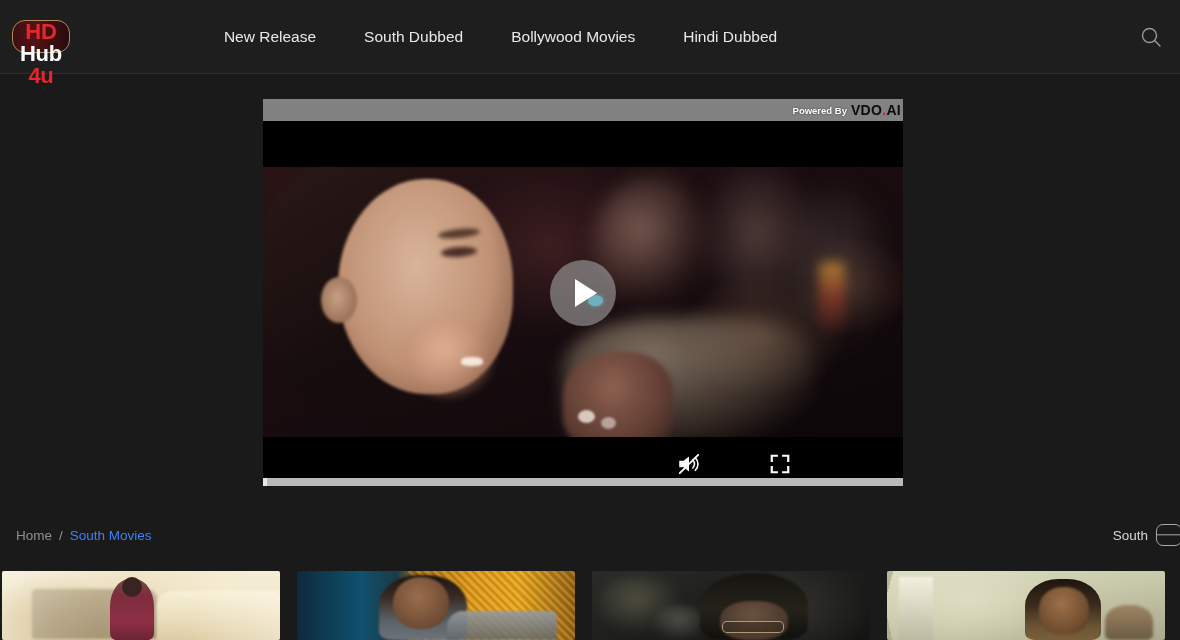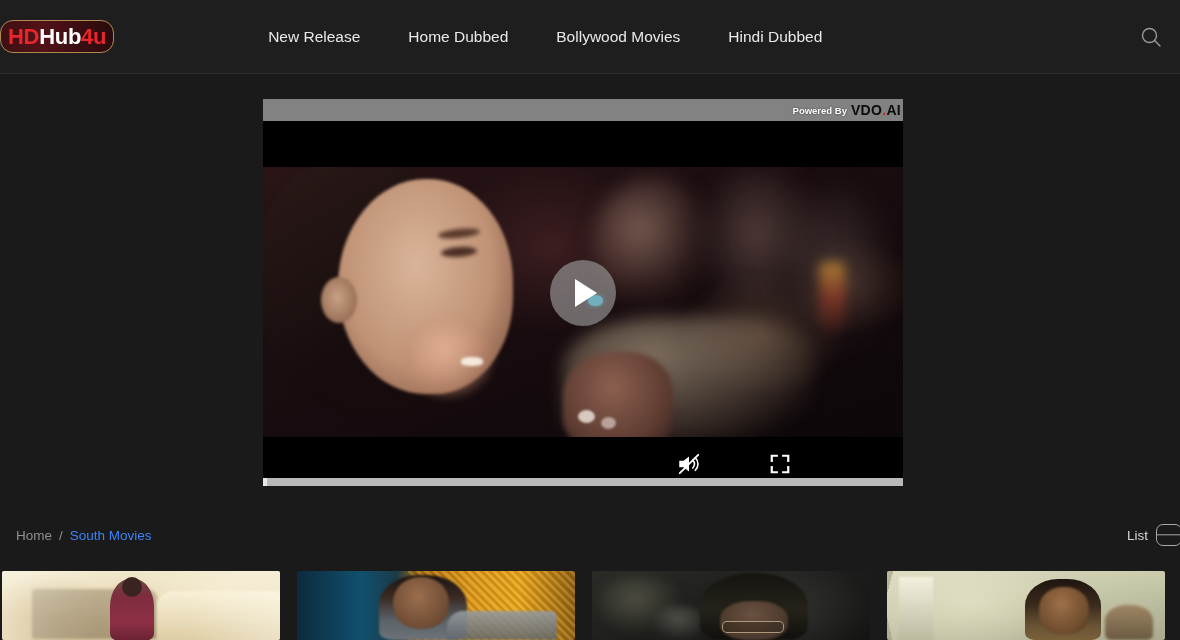--- a/index.html
+++ b/index.html
@@ -12,30 +12,31 @@
 
   
   .header {
     position:absolute; top:0; left:0;
     width:1180px; height:74px;
     background:#1e1e1e;
     border-bottom:1px solid #2e2e2e;
     display:flex; align-items:center;
   }
   .logo {
-    margin-left:0;
+    margin-left:12px;
     height:33px;
     padding:0 7px;
     display:flex; align-items:center;
     background:linear-gradient(90deg,#3d0f12 0%,#521317 38%,#3a0e11 70%,#2a0b0d 100%);
     border:1px solid #b08a55;
     border-radius:13px;
     font-size:22px; font-weight:bold;
     letter-spacing:-0.3px;
     line-height:1;
+    flex-direction:column;
   }
   .logo .hd  { color:#e8262b; }
   .logo .hub { color:#ffffff; }
   .logo .fu  { color:#e8262b; }
 
   .nav {
     display:flex; align-items:center;
     margin-left:130px;
     gap:0px;
   }
@@ -439,21 +440,21 @@
 <div class="header">
 
   <div class="logo">
     <span class="hd">HD</span>
       <span class="hub">Hub</span>
       <span class="fu">4u</span>
   </div>
 
   <nav class="nav">
     <a href="#">New Release</a>
-    <a href="#">Home Dubbed</a>
+    <a href="#">South Dubbed</a>
     <a href="#">Bollywood Movies</a>
     <a href="#">Hindi Dubbed</a>
   </nav>
 
   <div class="search-btn">
     <svg width="24" height="24" viewBox="0 0 24 24">
       <circle cx="10.5" cy="10.5" r="7" fill="none" stroke="#9a9a9a" stroke-width="1.4"></circle>
       <line x1="15.6" y1="15.6" x2="21" y2="21" stroke="#9a9a9a" stroke-width="1.4" stroke-linecap="round"></line>
     </svg>
   </div>
@@ -519,21 +520,21 @@
 </div>
 
 <div class="crumb-row">
   <div class="crumb">
     <a href="#" class="home">Home</a>
     <span class="sep">/</span>
     <span class="cur">South Movies</span>
   </div>
 
   <div class="view-toggle">
-    <span class="vt-label">List</span>
+    <span class="vt-label">South</span>
     <span class="vt-icon"></span>
   </div>
 </div>
 
 <div class="strip">
 
   <div class="card card-1">
     <div class="thumb t1">
       <div class="auto"></div>
       <div class="car"></div>

